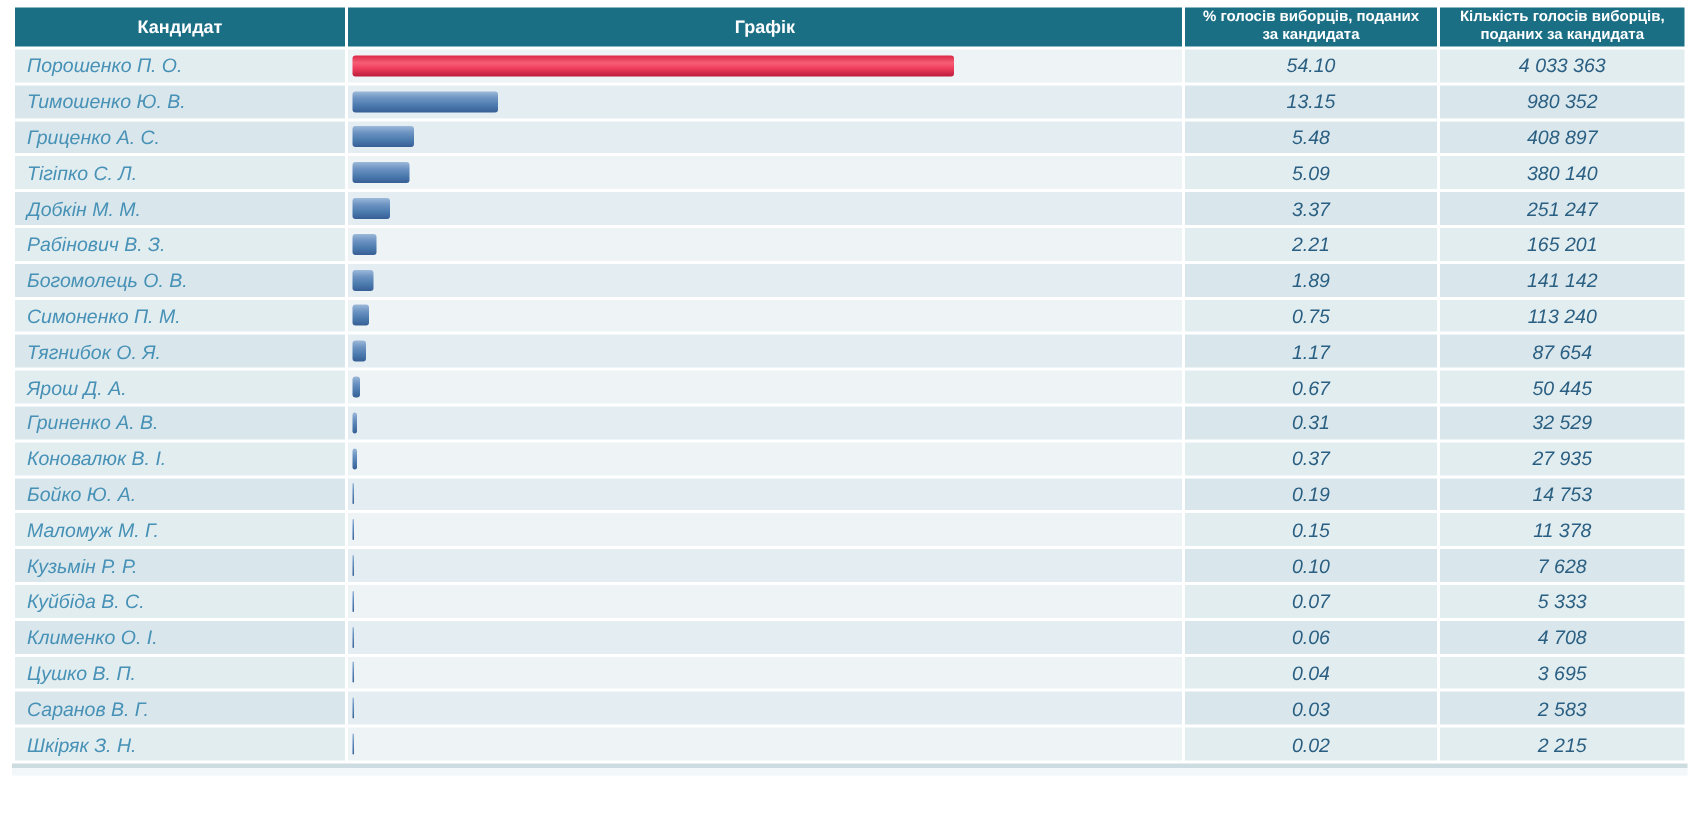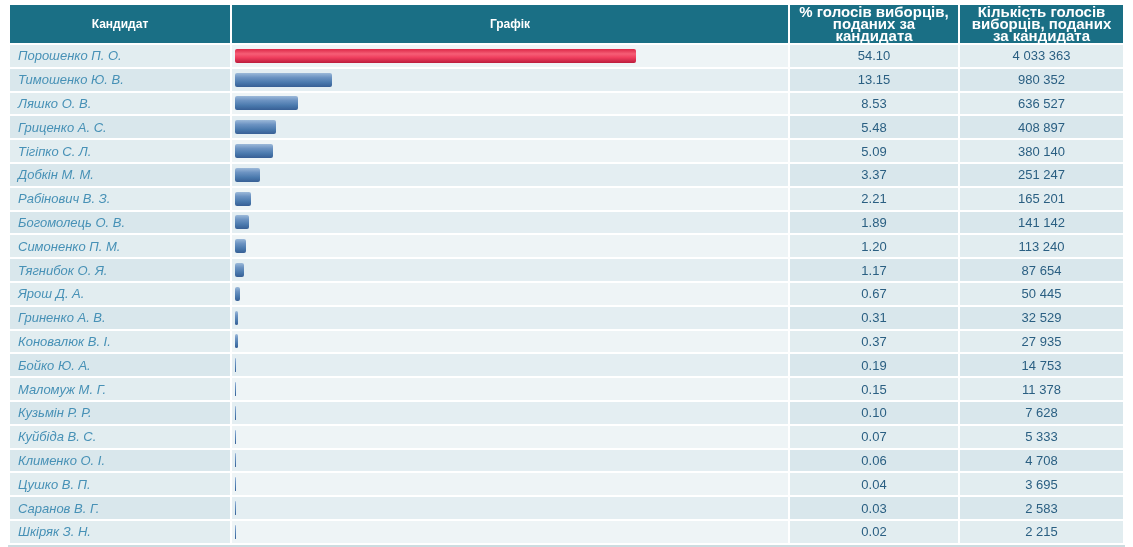--- a/index.html
+++ b/index.html
@@ -21,38 +21,39 @@
     background: var(--header_bg);
     color: var(--header_text);
     font-weight: bold;
     text-align: center;
     vertical-align: middle;
     height: 24px;
     padding: 1px 6px;
     line-height: 12px;
   }
   th.th-candidate, th.th-graph { font-size: 12px; }
-  th.th-percent, th.th-count { font-size: 15px; }
+  th.th-percent, th.th-count { font-size: 10px; }
 
   td { height: 21.8px; padding: 0; vertical-align: middle; font-size: 13px; }
 
   tr.odd  td.cell-name, tr.odd  td.cell-val  { background: var(--row_odd_bg); }
   tr.even td.cell-name, tr.even td.cell-val  { background: var(--row_even_bg); }
   tr.odd  td.cell-graph { background: var(--graph_odd_bg); }
   tr.even td.cell-graph { background: var(--graph_even_bg); }
 
   td.cell-name {
     color: var(--name_text);
     padding-left: 8px;
     text-align: left;
     font-style: italic;
   }
   td.cell-val {
     color: var(--value_text);
     text-align: center;
+    font-style: italic;
   }
   td.cell-graph { padding-left: 3px; }
 
   .bar {
     height: 14px;
     border-radius: 2px;
   }
   .bar-red {
     background: linear-gradient(180deg,
       var(--bar_red_top) 0%,
@@ -110,28 +111,20 @@
 
   <tr class="even">
     <td class="cell-name">Тимошенко Ю. В.</td>
     <td class="cell-graph">
       <div class="bar bar-blue" style="width: 97px;"></div>
     </td>
     <td class="cell-val cell-percent">13.15</td>
     <td class="cell-val cell-count">980 352</td>
   </tr>
 
-  <tr class="odd">
-    <td class="cell-name">Ляшко О. В.</td>
-    <td class="cell-graph">
-      <div class="bar bar-blue" style="width: 63px;"></div>
-    </td>
-    <td class="cell-val cell-percent">8.53</td>
-    <td class="cell-val cell-count">636 527</td>
-  </tr>
 
   <tr class="even">
     <td class="cell-name">Гриценко А. С.</td>
     <td class="cell-graph">
       <div class="bar bar-blue" style="width: 41px;"></div>
     </td>
     <td class="cell-val cell-percent">5.48</td>
     <td class="cell-val cell-count">408 897</td>
   </tr>
 
@@ -169,21 +162,21 @@
     </td>
     <td class="cell-val cell-percent">1.89</td>
     <td class="cell-val cell-count">141 142</td>
   </tr>
 
   <tr class="odd">
     <td class="cell-name">Симоненко П. М.</td>
     <td class="cell-graph">
       <div class="bar bar-blue" style="width: 11px;"></div>
     </td>
-    <td class="cell-val cell-percent">1.20</td>
+    <td class="cell-val cell-percent">0.75</td>
     <td class="cell-val cell-count">113 240</td>
   </tr>
 
   <tr class="even">
     <td class="cell-name">Тягнибок О. Я.</td>
     <td class="cell-graph">
       <div class="bar bar-blue" style="width: 9px;"></div>
     </td>
     <td class="cell-val cell-percent">1.17</td>
     <td class="cell-val cell-count">87 654</td>

